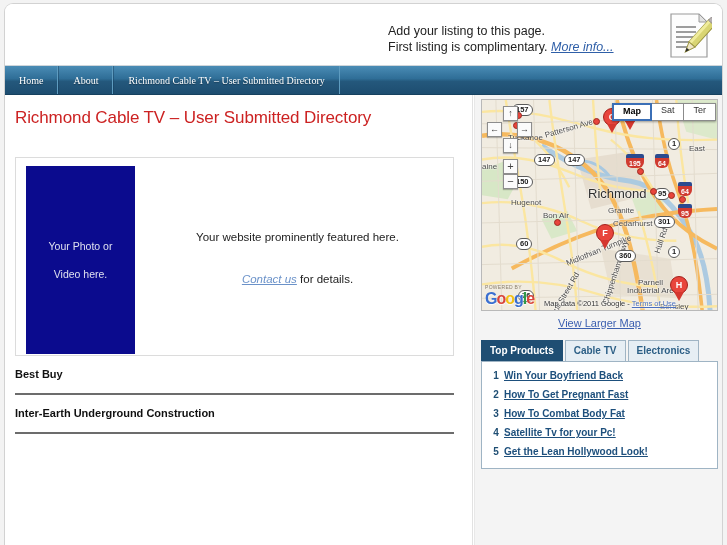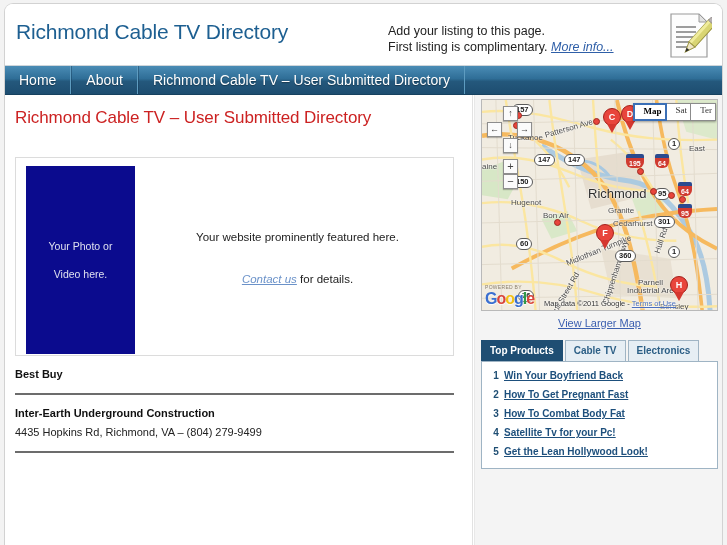--- a/index.html
+++ b/index.html
@@ -68,25 +68,26 @@
     background: linear-gradient(to bottom, #4a8cb5 0%, #2f6e97 45%, #24587c 55%, #1d4d70 100%);
     border-bottom: 1px solid #16415f;
     display: flex;
     align-items: stretch;
   }
   .nav-item {
     display: flex;
     align-items: center;
     padding: 0 14px;
     color: #ffffff;
-    font-size: 14px;
+    font-size: 10px;
     white-space: nowrap;
     border-right: 1px solid #5e9cc0;
     border-left: 1px solid rgba(20,60,90,0.45);
     text-shadow: 0 1px 1px rgba(0,0,0,0.35);
+    font-family: Liberation Serif, serif;
   }
   .nav-item:first-child { border-left: none; }
   
   #body {
     position: relative;
     height: 450px;
     background: #ffffff;
   }
   #content {
     position: absolute;
@@ -189,23 +190,22 @@
     display: flex;
     z-index: 6;
     box-shadow: 0 1px 2px rgba(0,0,0,0.35);
   }
   .maptype-btn {
     background: #ffffff;
     border: 1px solid #8b8b8b;
     border-left: none;
     font-size: 9px;
     color: #333;
-    padding: 1px 3px 2px 9px;
+    padding: 1px 9px 2px 9px;
     line-height: 11px;
-    font-family: Liberation Serif, serif;
   }
   .maptype-btn:first-child { border-left: 1px solid #8b8b8b; }
   .maptype-btn.active { font-weight: bold; color: #000; border: 2px solid #3b6fb6; }
   
   #map-controls { position: absolute; left: 5px; top: 6px; z-index: 6; }
   .ctl {
     width: 15px; height: 15px;
     background: #fbfbfb;
     border: 1px solid #8d8d8d;
     font-size: 9px;
@@ -361,21 +361,20 @@
   .prod-num { width: 16px; color: #1f4e73; font-weight: bold; text-align: center; }
   .prod-label { color: #1d4f7c; font-weight: bold; }
 </style>
 </head>
 <body>
 
 <div id="page">
   <div id="frame">
 
     <div id="header">
-      <div id="site-title">Richmond Cable TV Directory</div>
       <div id="promo">
         <div>Add your listing to this page.</div>
         <div>
           <span>First listing is complimentary.</span>
           <a class="more" href="#">More info...</a>
         </div>
       </div>
       <svg id="pencil-icon" viewBox="0 0 46 48">
         <polygon points="5,2 33,2 41,10 41,45 5,45" fill="#fdfdfd" stroke="#9a9a9a" stroke-width="1.2"></polygon>
         <polygon points="33,2 41,10 33,10" fill="#e2e2e2" stroke="#9a9a9a" stroke-width="1"></polygon>
@@ -422,21 +421,20 @@
           </div>
         </div>
 
         <div class="listing">
           <p class="listing-name">Best Buy</p>
           <hr class="listing-rule">
         </div>
 
         <div class="listing">
           <p class="listing-name">Inter-Earth Underground Construction</p>
-          <p class="listing-addr">4435 Hopkins Rd, Richmond, VA – (804) 279-9499</p>
           <hr class="listing-rule">
         </div>
       </div>
 
       <div id="content-divider"></div>
 
       <div id="sidebar">
 
         <div id="map">
           <svg id="map-canvas" viewBox="0 0 237 212" preserveAspectRatio="none">

